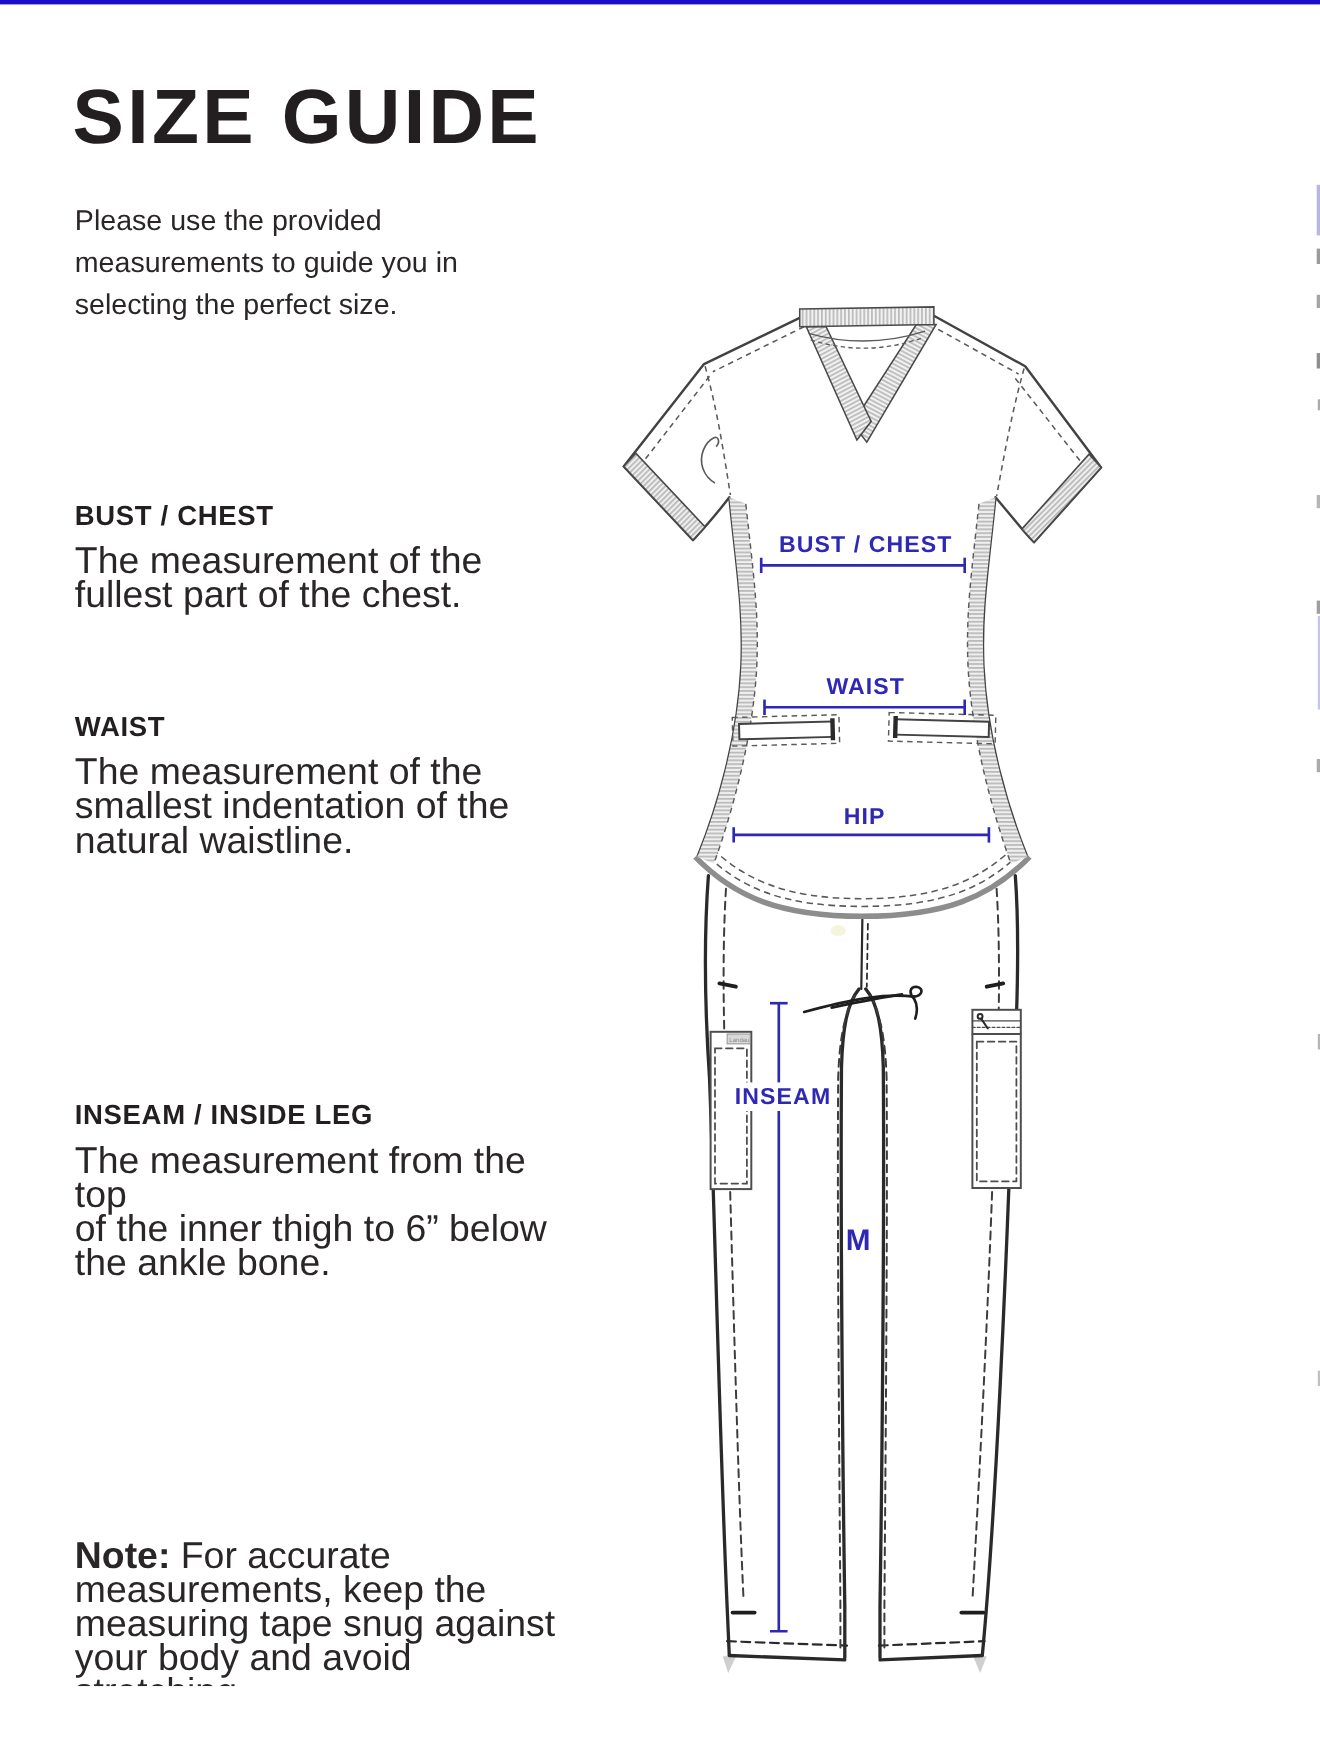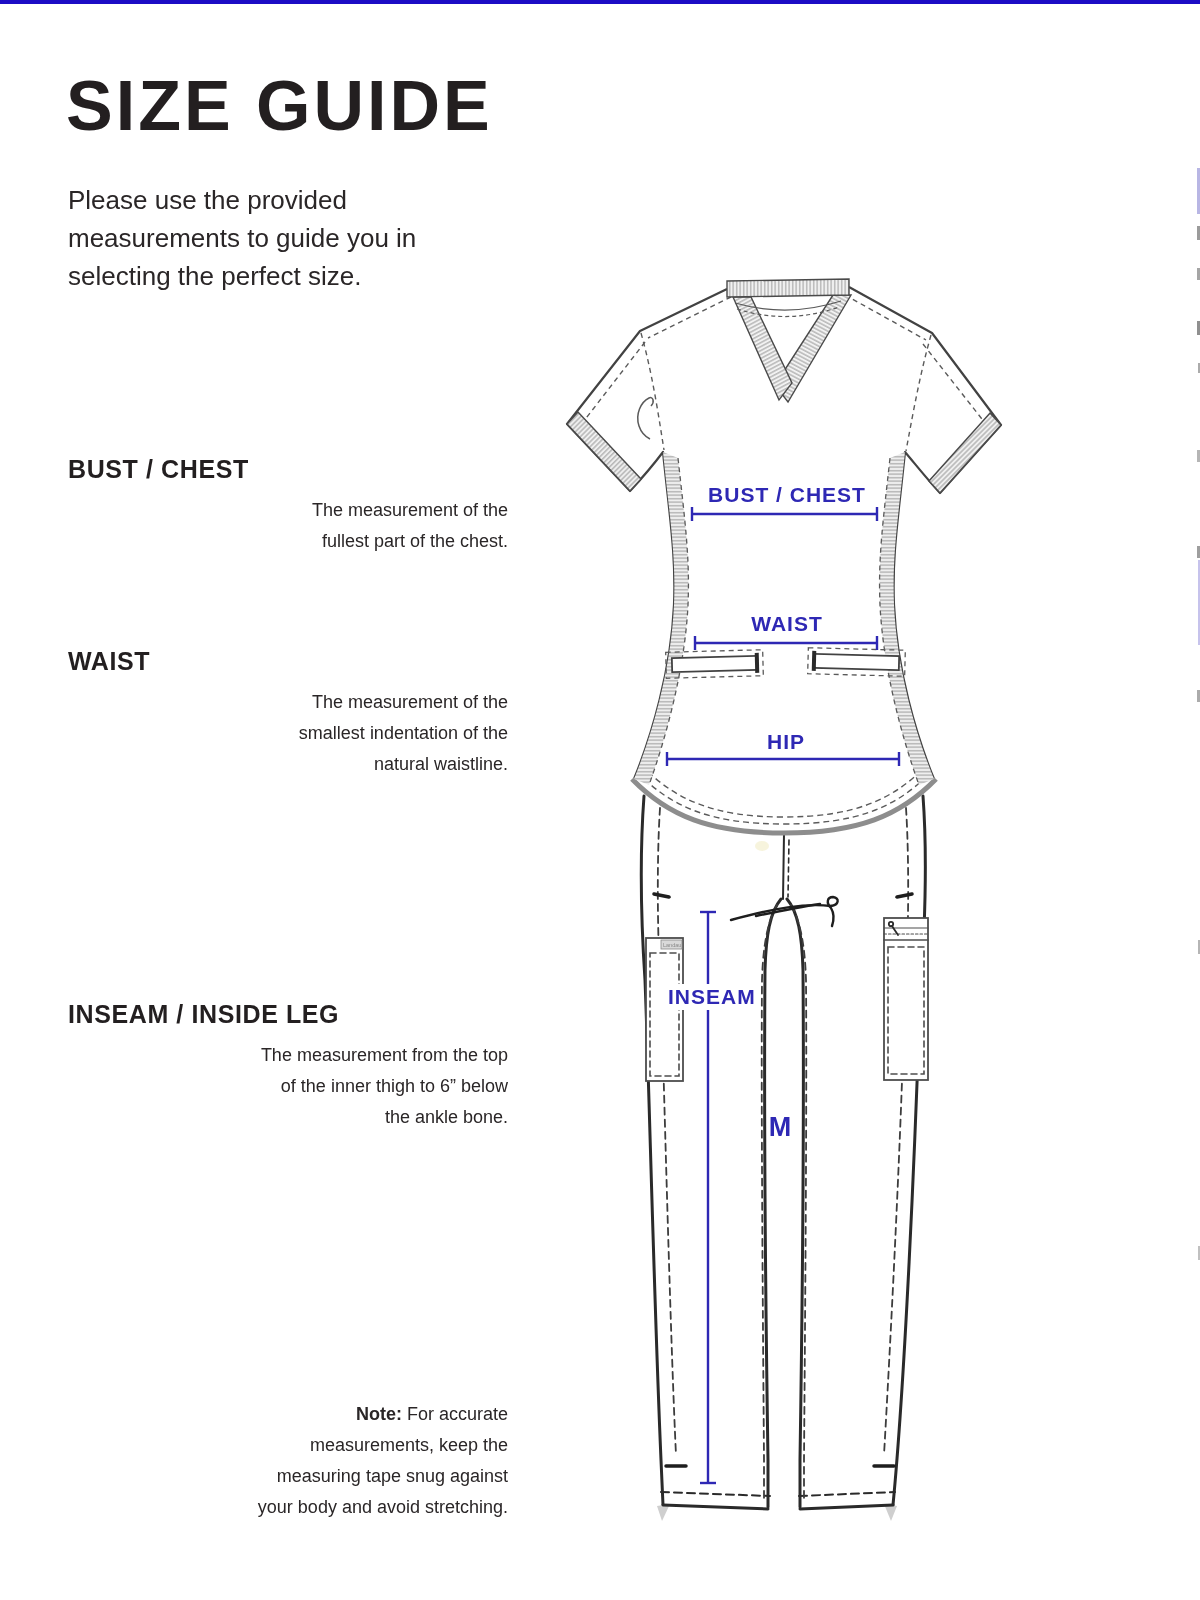--- a/index.html
+++ b/index.html
@@ -4,21 +4,21 @@
 <style>
   html,body{margin:0;padding:0;background:#ffffff;}
   #page{position:relative;width:1200px;height:1533px;background:#ffffff;overflow:hidden;
         font-family:"Liberation Sans","DejaVu Sans",sans-serif;color:#262324;padding-left:36px;}
   #top-border{position:absolute;left:0;top:0;width:1200px;height:4px;background:#1c0cc5;}
   .abs{position:absolute;}
   #title{left:66px;top:70px;font-size:70px;font-weight:bold;letter-spacing:3px;color:#231f20;line-height:72px;}
   #intro{left:68px;top:181px;font-size:26px;line-height:38px;white-space:pre-line;color:#2a2627;}
   .section{left:68px;width:440px;}
   .sec-heading{font-size:25px;font-weight:bold;letter-spacing:.6px;color:#231f20;margin:0 0 12px 0;line-height:28px;}
-  .copy{font-size:18px;line-height:31px;white-space:pre-line;color:#2a2627;margin:0;text-align:right;}
+  .copy{font-size:34px;line-height:31px;white-space:pre-line;color:#2a2627;margin:0;}
   #note{left:68px;top:1399px;width:440px;}
   #note .copy strong{font-weight:bold;}
   #diagram{left:528px;top:268px;}
   .sliver{position:absolute;}
 </style>
 </head>
 <body>
 
 <div id="page">
   <div id="top-border"></div>

